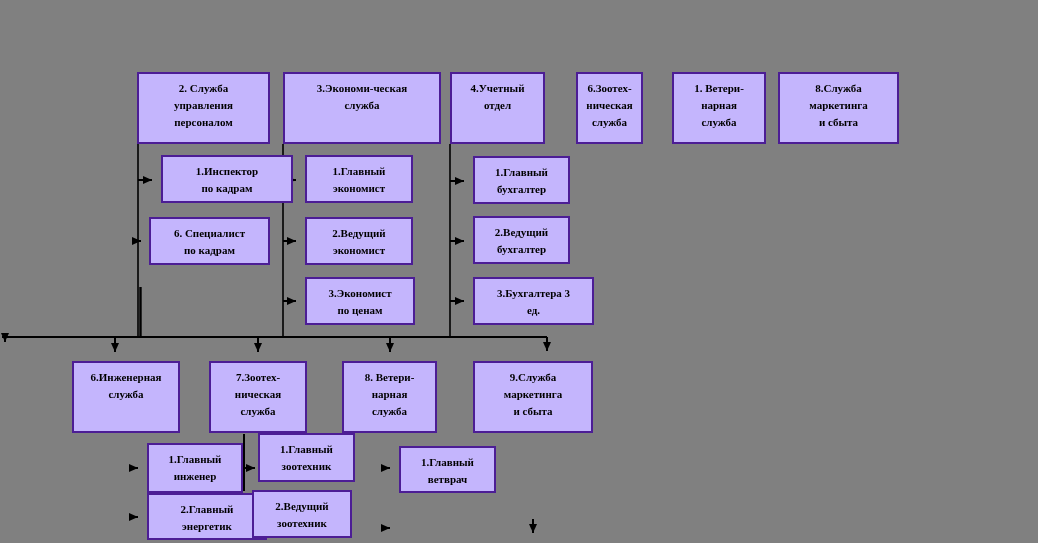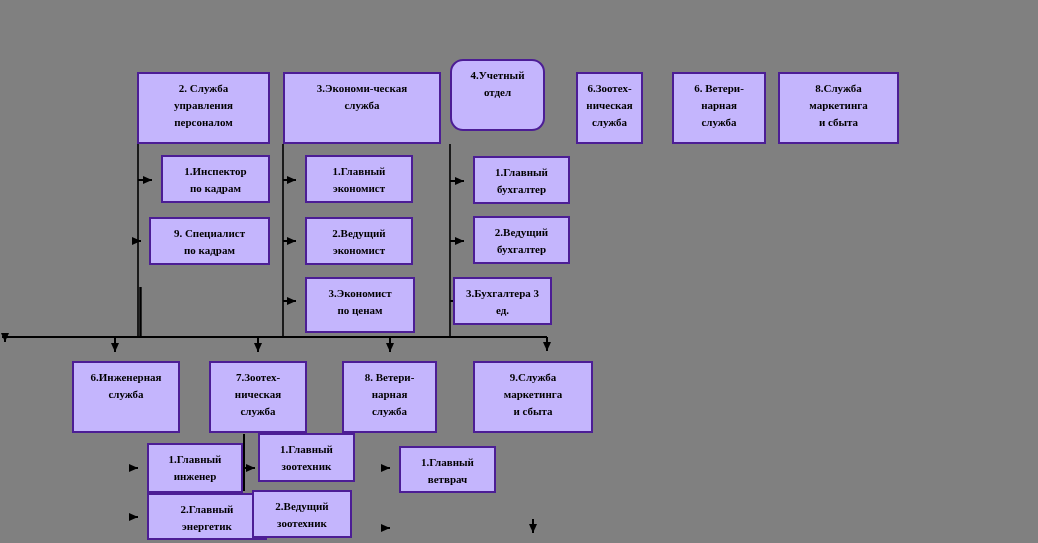--- a/index.html
+++ b/index.html
@@ -89,49 +89,49 @@
       <line x1="385" y1="528" x2="390" y2="528" marker-end="url(#ah)"></line>
       <line x1="533" y1="519" x2="533" y2="533" marker-end="url(#ah)"></line>
     </g>
   </svg>
 
   <div class="box" style="left:137px; top:72px; width:133px; height:72px;">2. Служба
 управления
 персоналом</div>
   <div class="box" style="left:283px; top:72px; width:158px; height:72px;">3.Экономи-ческая
 служба</div>
-  <div class="box" style="left:450px; top:59px; width:95px; height:72px;border-radius:13px;">4.Учетный
+  <div class="box" style="left:450px; top:72px; width:95px; height:72px;">4.Учетный
 отдел</div>
   <div class="box" style="left:576px; top:72px; width:67px; height:72px;">6.Зоотех-
 ническая
 служба</div>
-  <div class="box" style="left:672px; top:72px; width:94px; height:72px;">6. Ветери-
+  <div class="box" style="left:672px; top:72px; width:94px; height:72px;">1. Ветери-
 нарная
 служба</div>
   <div class="box" style="left:778px; top:72px; width:121px; height:72px;">8.Служба
 маркетинга
 и сбыта</div>
 
-  <div class="box" style="left:161px; top:155px; width:109px; height:48px;">1.Инспектор
+  <div class="box" style="left:161px; top:155px; width:132px; height:48px;">1.Инспектор
 по кадрам</div>
-  <div class="box" style="left:149px; top:217px; width:121px; height:48px;">9. Специалист
+  <div class="box" style="left:149px; top:217px; width:121px; height:48px;">6. Специалист
 по кадрам</div>
 
   <div class="box" style="left:305px; top:155px; width:108px; height:48px;">1.Главный
 экономист</div>
   <div class="box" style="left:305px; top:217px; width:108px; height:48px;">2.Ведущий
 экономист</div>
-  <div class="box" style="left:305px; top:277px; width:110px; height:56px;">3.Экономист
+  <div class="box" style="left:305px; top:277px; width:110px; height:48px;">3.Экономист
 по ценам</div>
 
   <div class="box" style="left:473px; top:156px; width:97px; height:48px;">1.Главный
 бухгалтер</div>
   <div class="box" style="left:473px; top:216px; width:97px; height:48px;">2.Ведущий
 бухгалтер</div>
-  <div class="box" style="left:453px; top:277px; width:99px; height:48px;">3.Бухгалтера  3
+  <div class="box" style="left:473px; top:277px; width:121px; height:48px;">3.Бухгалтера  3
 ед.</div>
 
   <div class="box" style="left:72px; top:361px; width:108px; height:72px;">6.Инженерная
 служба</div>
   <div class="box" style="left:209px; top:361px; width:98px; height:72px;">7.Зоотех-
 ническая
 служба</div>
   <div class="box" style="left:342px; top:361px; width:95px; height:72px;">8. Ветери-
 нарная
 служба</div>

